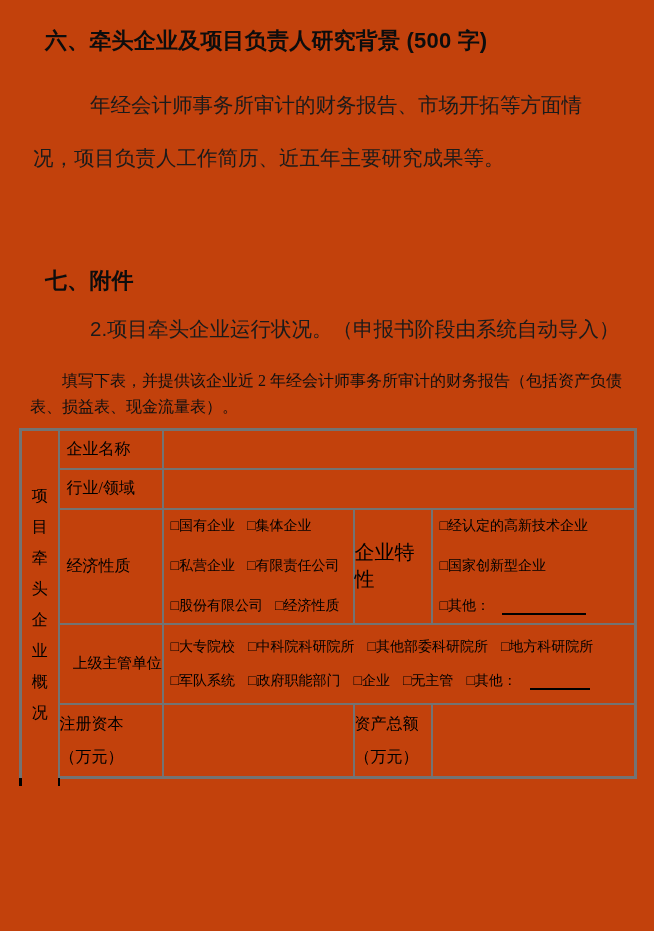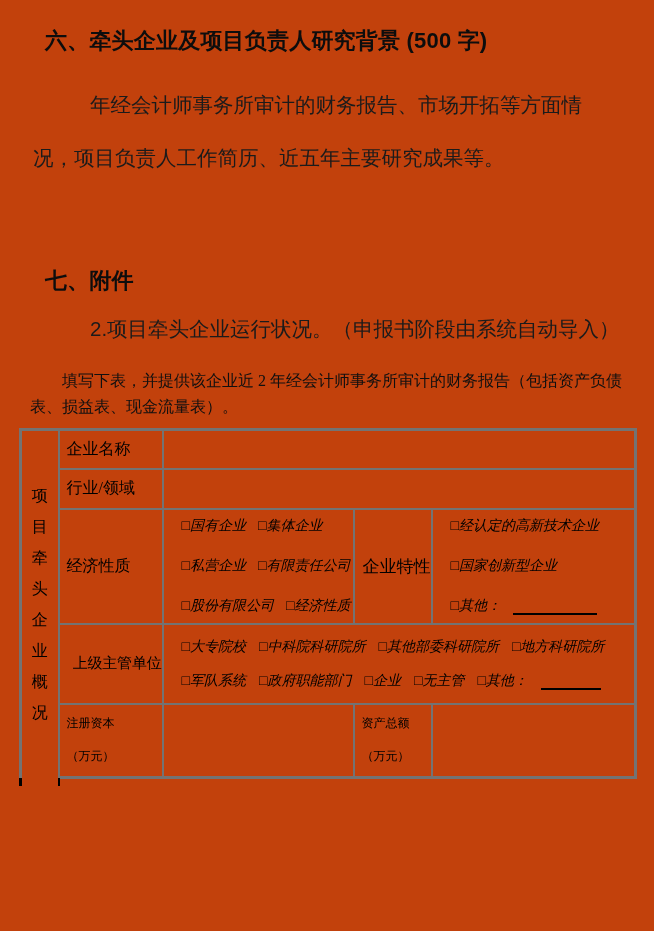--- a/index.html
+++ b/index.html
@@ -35,28 +35,28 @@
   td:last-child{border-right-width:3px;border-radius:15px;}
   tr.r5 > td{border-bottom-width:3px;}
   td.vert{border-left-width:3px;border-bottom:none;}
   tr.r1{height:39px;} tr.r2{height:40px;} tr.r3{height:115px;}
   tr.r4{height:80px;} tr.r5{height:74px;}
 
   .vchars{display:flex;flex-direction:column;align-items:center;justify-content:center;
           gap:15px;font-size:16px;line-height:1;}
   .lbl{font-size:16px;padding-left:7px;}
   .lbl-tight{font-size:15px;padding-left:4px;letter-spacing:-0.2px;text-align:right;}
-  .two-line{font-size:12px;padding-left:7px;border-radius:22px;}
+  .two-line{font-size:16px;border-radius:22px;}
   .two-line div{line-height:33px;}
-  .opts{padding-left:18px;font-size:14px;font-style:italic;}
+  .opts{padding-left:7px;font-size:14px;}
   .optcol{display:flex;flex-direction:column;justify-content:center;}
   .optcol.g22{gap:22px;} .optcol.g19{gap:16px;}
   .optline{display:flex;gap:12px;white-space:nowrap;align-items:flex-end;}
   .sup .optline{gap:13px;}
-  .mid-lbl{font-size:17px;text-align:right;}
+  .mid-lbl{font-size:20px;text-align:left;}
   .blankline{display:inline-block;border-bottom:2px solid #000;height:13px;}
   .w84{width:84px;} .w60{width:60px;}
   .tail{
     position:absolute;left:0;top:100%;width:41px;height:8px;margin-top:-1px;
     border-left:3px solid #000;border-right:2px solid #000;box-sizing:border-box;
   }
 </style>
 </head>
 <body>
 

